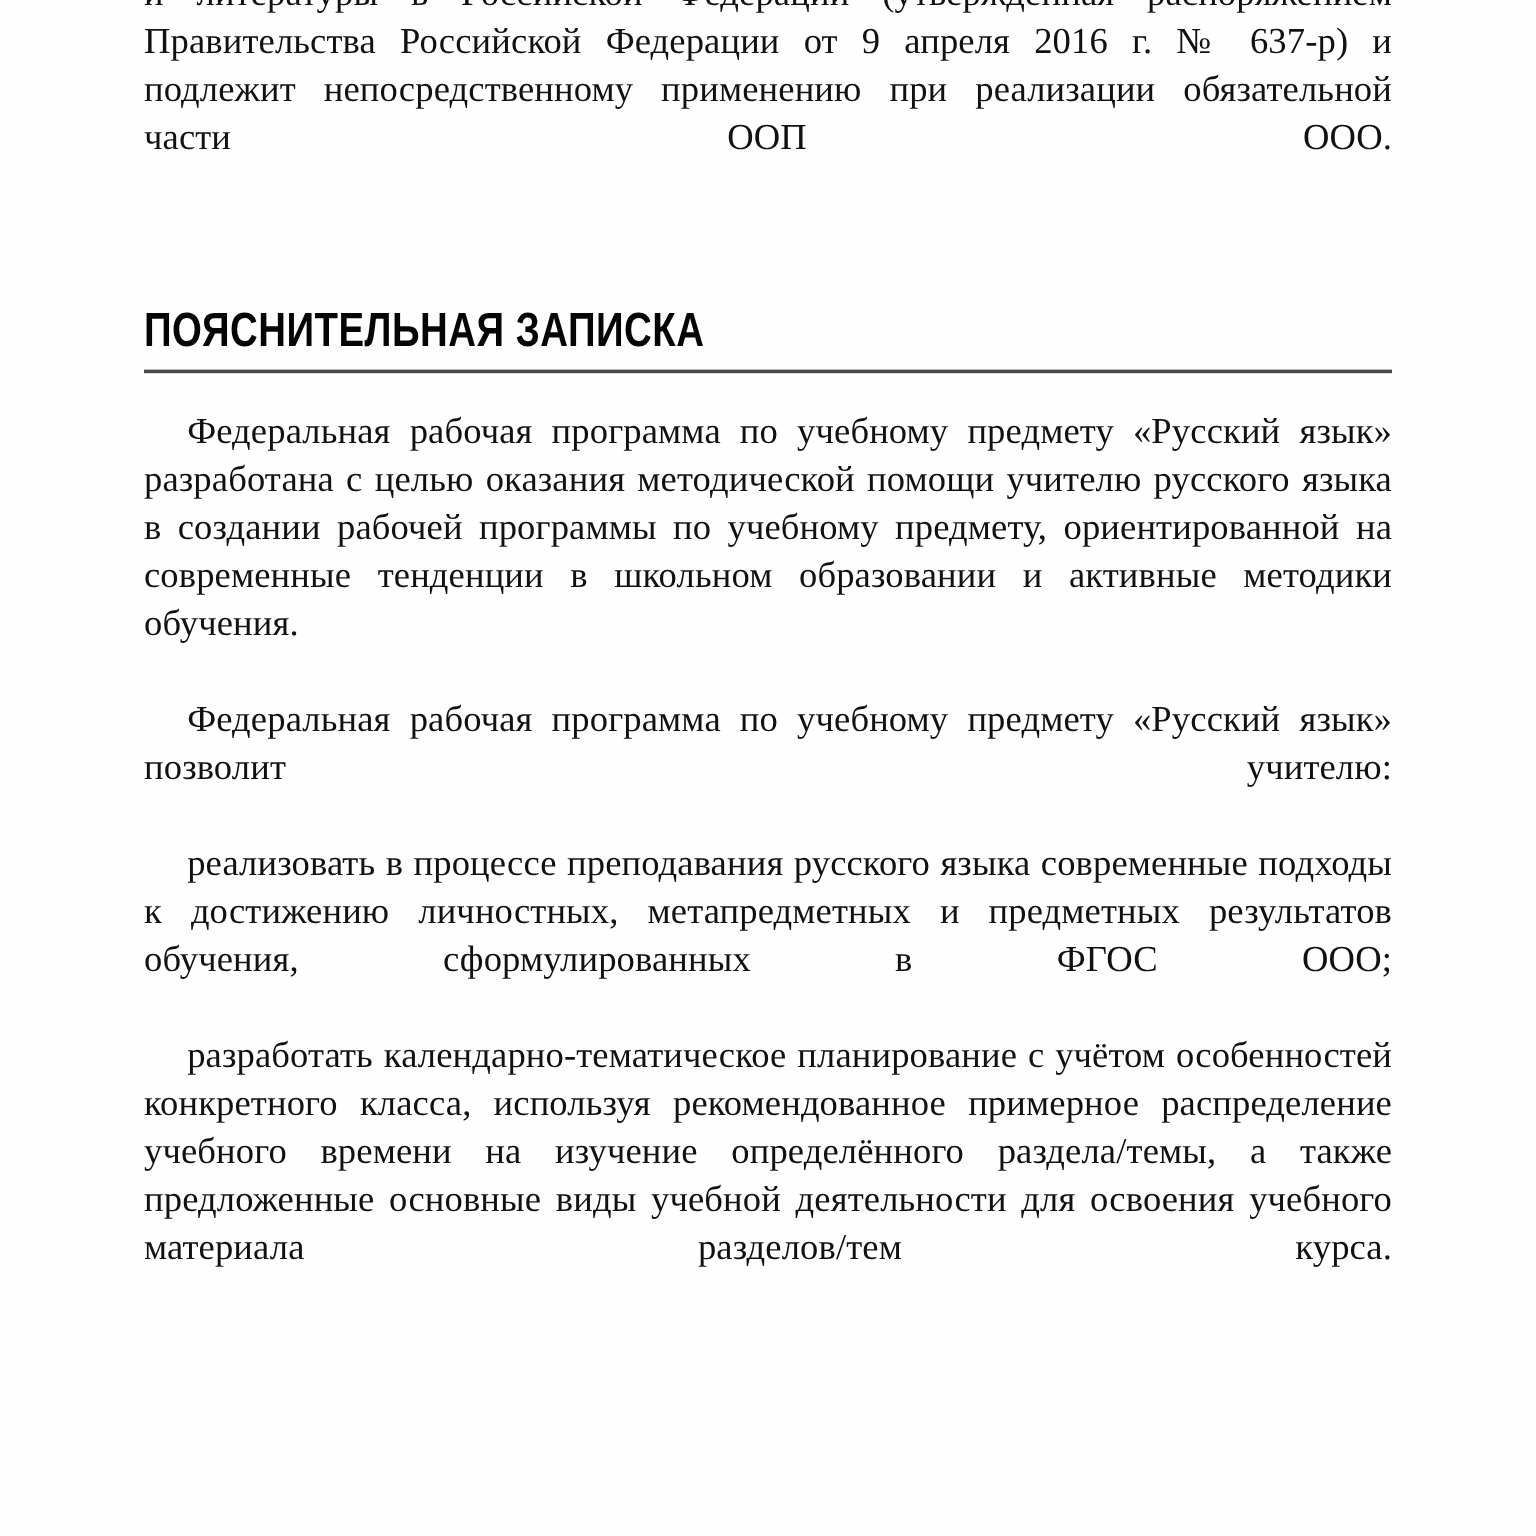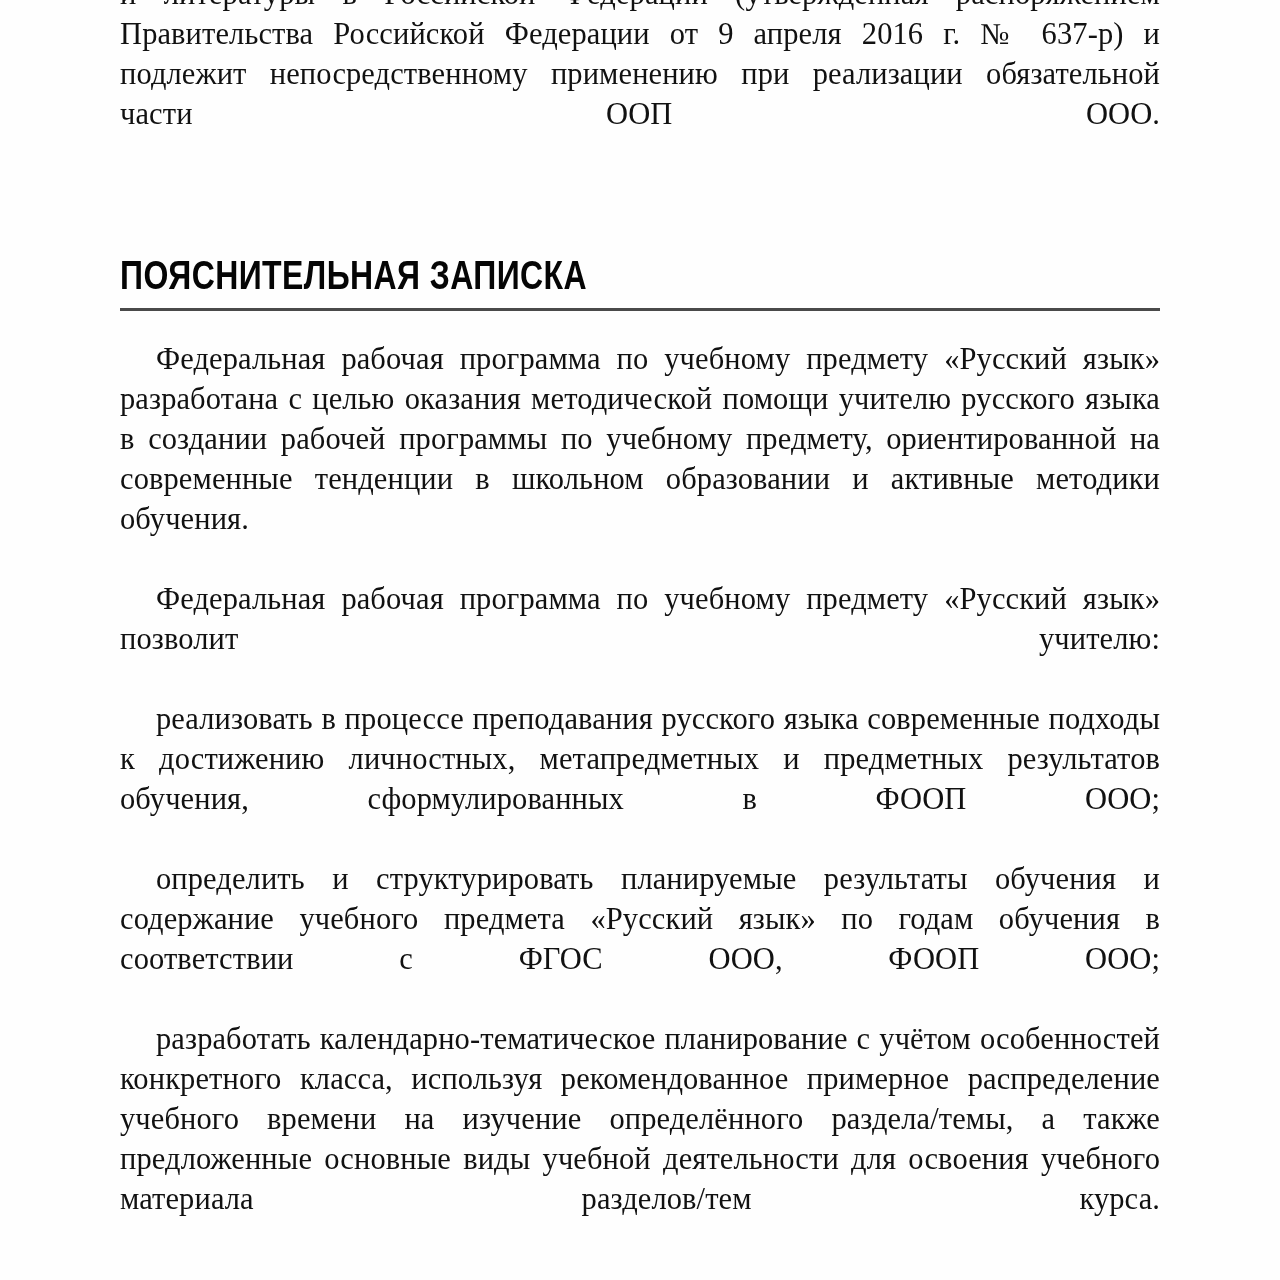--- a/index.html
+++ b/index.html
@@ -101,22 +101,21 @@
     <div class="gap-after-h1"></div>
 
     <hr class="rule">
 
     <div class="gap-rule-to-txt"></div>
 
     <p class="para">Федеральная рабочая программа по учебному предмету «Русский язык» разработана с целью оказания методической помощи учителю русского языка в создании рабочей программы по учебному предмету, ориентированной на современные тенденции в школьном образовании и активные методики обучения.</p>
 
     <p class="para">Федеральная рабочая программа по учебному предмету «Русский язык» позволит учителю:</p>
 
-    <p class="para">реализовать в процессе преподавания русского языка современные подходы к достижению личностных, метапредметных и предметных результатов обучения, сформулированных в ФООП ООО;</p>
+    <p class="para">реализовать в процессе преподавания русского языка современные подходы к достижению личностных, метапредметных и предметных результатов обучения, сформулированных в ФГОС ООО;</p>
 
-    <p class="para">определить и структурировать планируемые результаты обучения и содержание учебного предмета «Русский язык» по годам обучения в соответствии с ФГОС ООО, ФООП ООО;</p>
 
     <p class="para">разработать календарно-тематическое планирование с учётом особенностей конкретного класса, используя рекомендованное примерное распределение учебного времени на изучение определённого раздела/темы, а также предложенные основные виды учебной деятельности для освоения учебного материала разделов/тем курса.</p>
 
     <div class="gap-before-h2"></div>
 
   </div>
 </div>
 
 </body></html>

